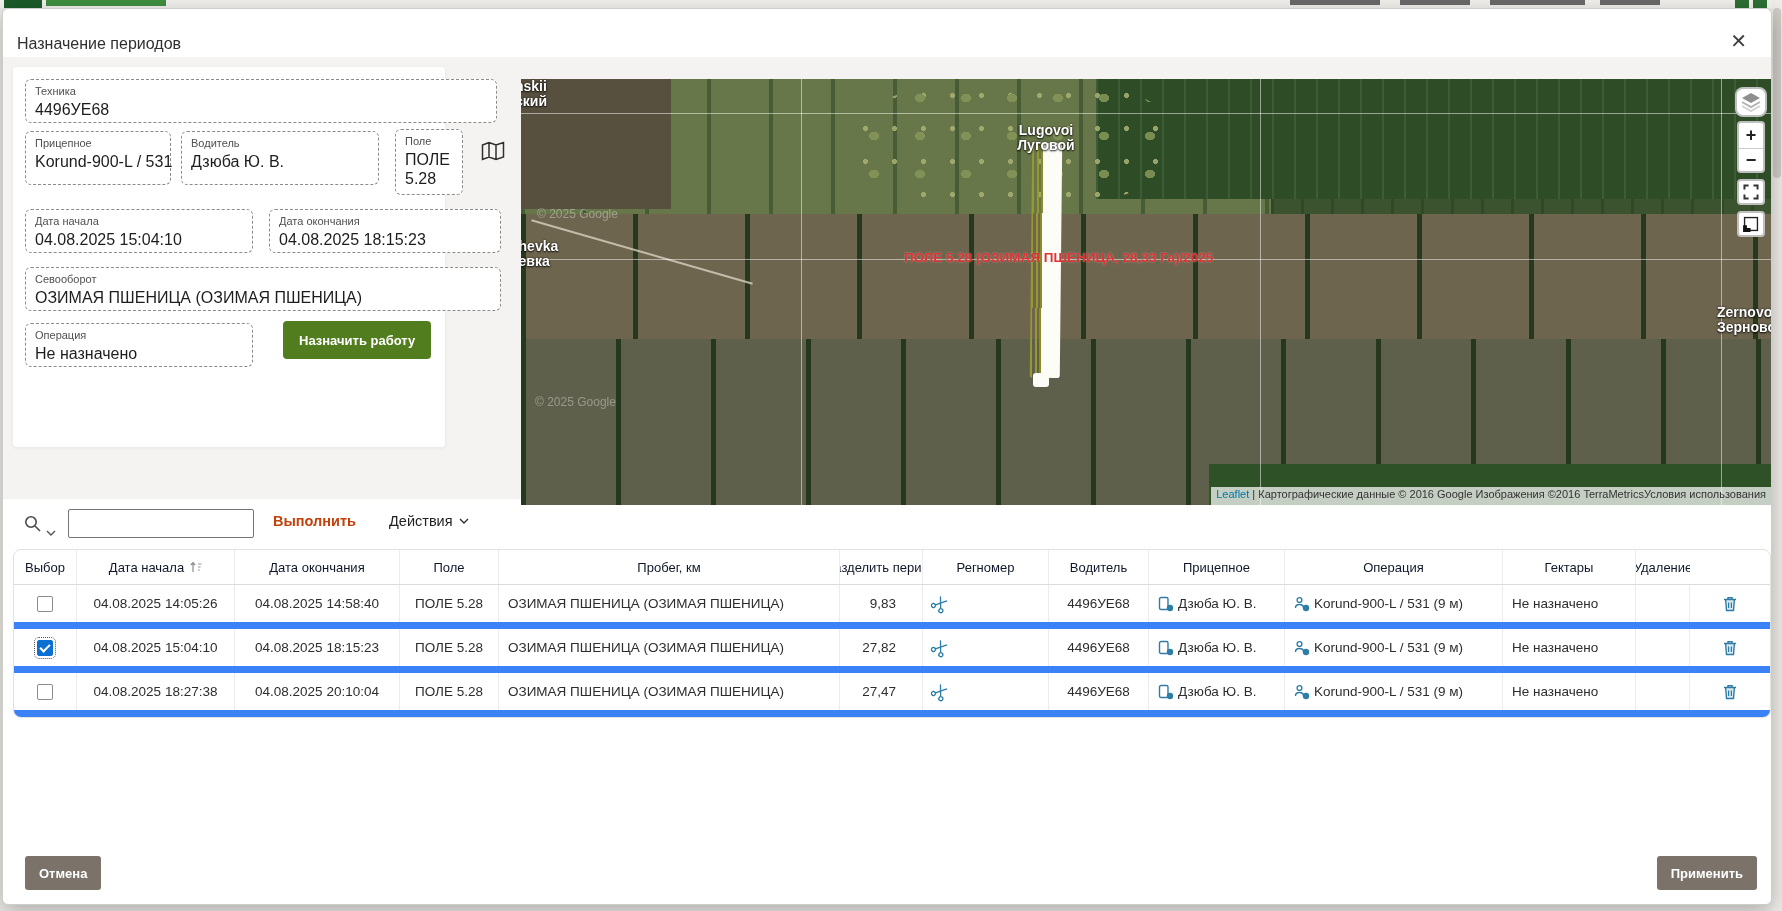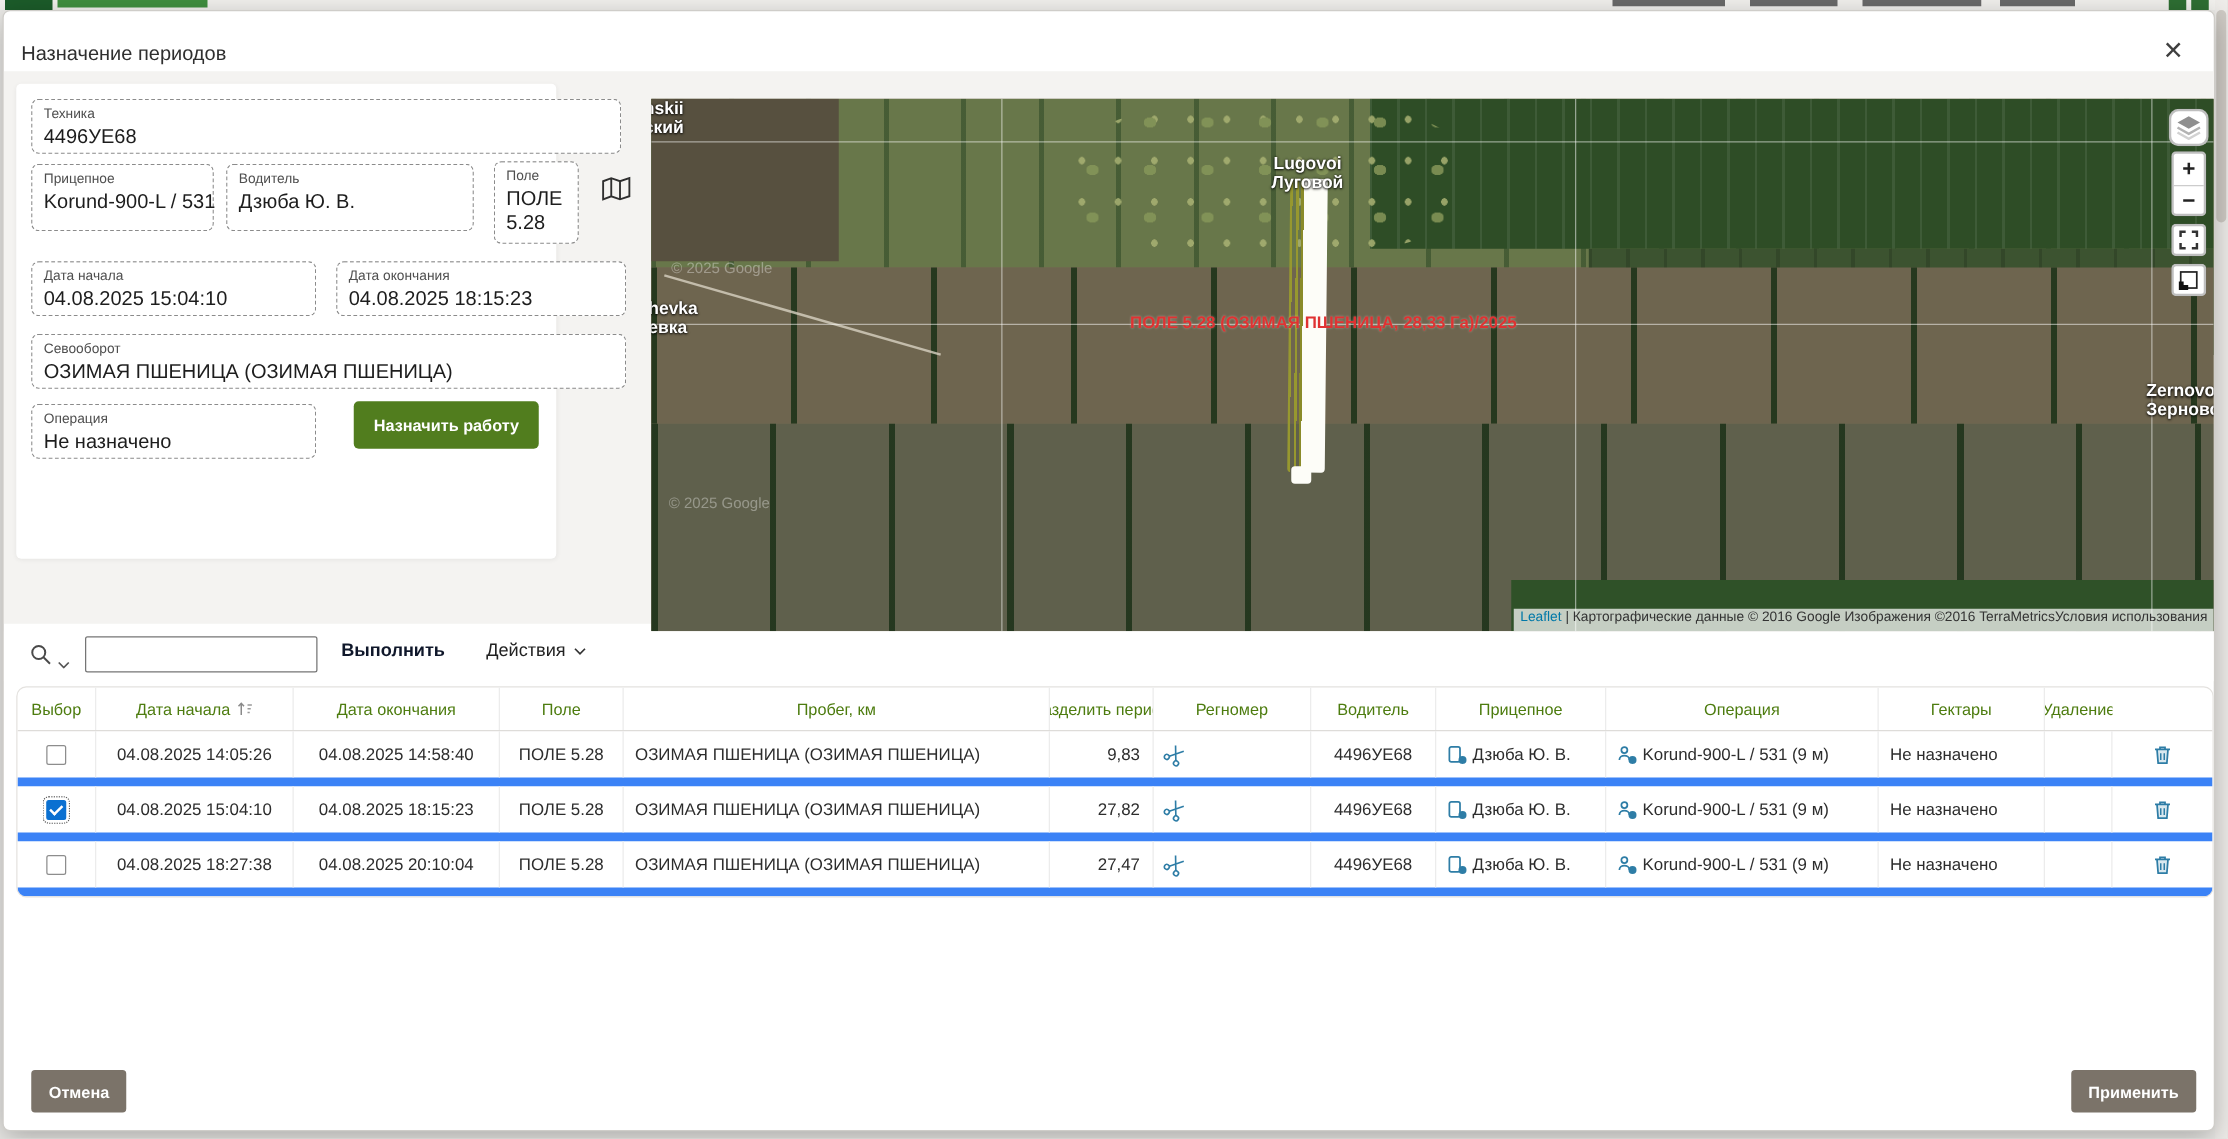--- a/index.html
+++ b/index.html
@@ -80,34 +80,34 @@
   .ctl-zoom .zi{height:25px;line-height:24px;border-bottom:1px solid #ccc;cursor:pointer;}
   .ctl-zoom .zo{height:25px;line-height:23px;cursor:pointer;}
   .ctl-fs{right:6px;top:100px;width:28px;height:26px;border-radius:4px;display:flex;align-items:center;justify-content:center;}
   .ctl-mm{right:6px;top:132px;width:28px;height:26px;border-radius:4px;display:flex;align-items:center;justify-content:center;}
   
   .toolbar{position:absolute;left:0;top:496px;width:1768px;height:40px;background:#fff;}
   .srch-ic{position:absolute;left:20px;top:9px;cursor:pointer;}
   .srch-chev{position:absolute;left:43px;top:17px;cursor:pointer;}
   .srch-in{position:absolute;left:65px;top:4px;width:186px;height:29px;border:1px solid #757575;border-radius:2px;
       font-size:14px;padding:0 8px;box-sizing:border-box;font-family:"Liberation Sans",sans-serif;}
-  .exec{position:absolute;left:270px;top:8px;font-size:14.5px;font-weight:bold;color:#0f172a;cursor:pointer;}
+  .exec{position:absolute;left:270px;top:8px;font-size:14.5px;font-weight:bold;color:#c2410c;cursor:pointer;}
   .actions{position:absolute;left:386px;top:8px;font-size:14.5px;color:#222;cursor:pointer;display:flex;align-items:center;gap:6px;}
   
   .grid{position:absolute;left:10px;top:540px;width:1756px;background:#fff;border:1px solid #e4e2df;border-radius:8px;overflow:hidden;}
   .tr{display:grid;grid-template-columns:63px 158px 165px 99px 341px 83px 126px 100px 136px 218px 133px 54px 79px;}
   .th,.td{border-right:1px solid #ececec;display:flex;align-items:center;justify-content:center;box-sizing:border-box;
       font-size:13.5px;color:#2d2d2d;overflow:hidden;white-space:nowrap;}
-  .th{height:34px;color:#4d7c0f;font-size:13px;}
+  .th{height:34px;color:#0f172a;font-size:13px;}
   .td{height:37px;}
   .tr .th:last-child,.tr .td:last-child{border-right:none;}
   .tr-h{border-bottom:1px solid #dedcd9;}
   .tr-b{border-bottom:7px solid #3b82f6;}
   .al{justify-content:flex-start;padding-left:9px;}
-  .ar{justify-content:flex-end;padding-right:10px;text-align:right;}
+  .ar{justify-content:flex-end;padding-right:26px;text-align:right;}
   .cb{width:14px;height:14px;border:1px solid #8d8d8d;border-radius:2px;background:#fff;cursor:pointer;position:relative;}
   .cb.checked{background:#0b70d1;border-color:#0b70d1;}
   .cb.checked:after{content:"";position:absolute;left:4px;top:1px;width:4px;height:8px;border:solid #fff;border-width:0 2px 2px 0;transform:rotate(45deg);}
   .cb.focused{outline:1px dotted #555;outline-offset:2px;}
   .ico-btn{cursor:pointer;display:flex;align-items:center;}
   .cell-ic{display:flex;align-items:center;margin-right:4px;cursor:pointer;}
   .gfoot{height:33px;border-top:1px solid #e6e4e1;display:flex;align-items:center;justify-content:flex-end;
       padding-right:18px;font-size:14px;color:#333;}
   .sort{display:flex;align-items:center;margin-left:5px;}
   

